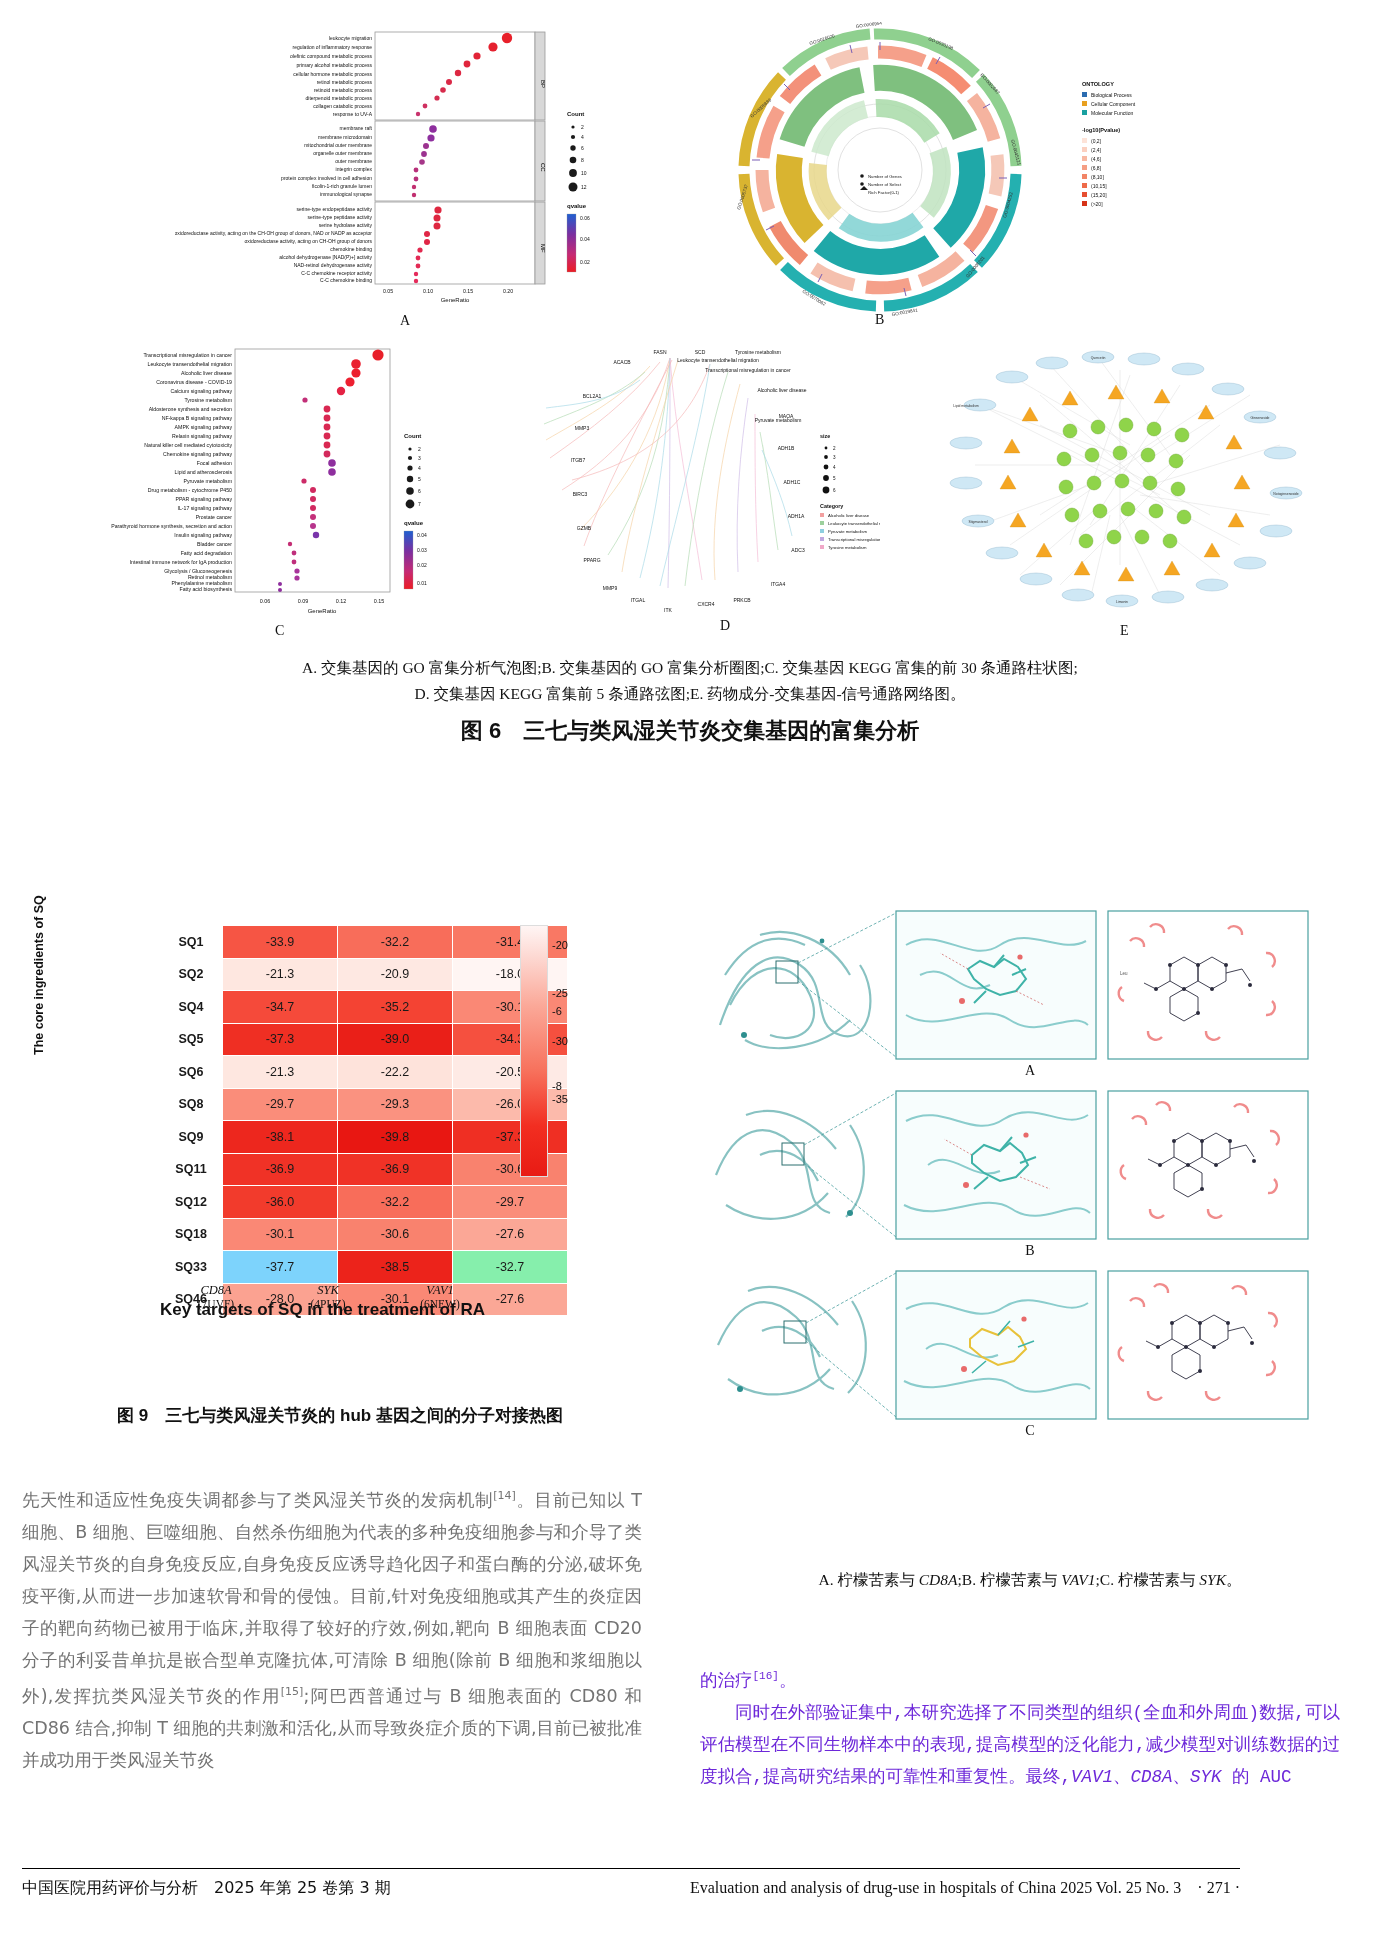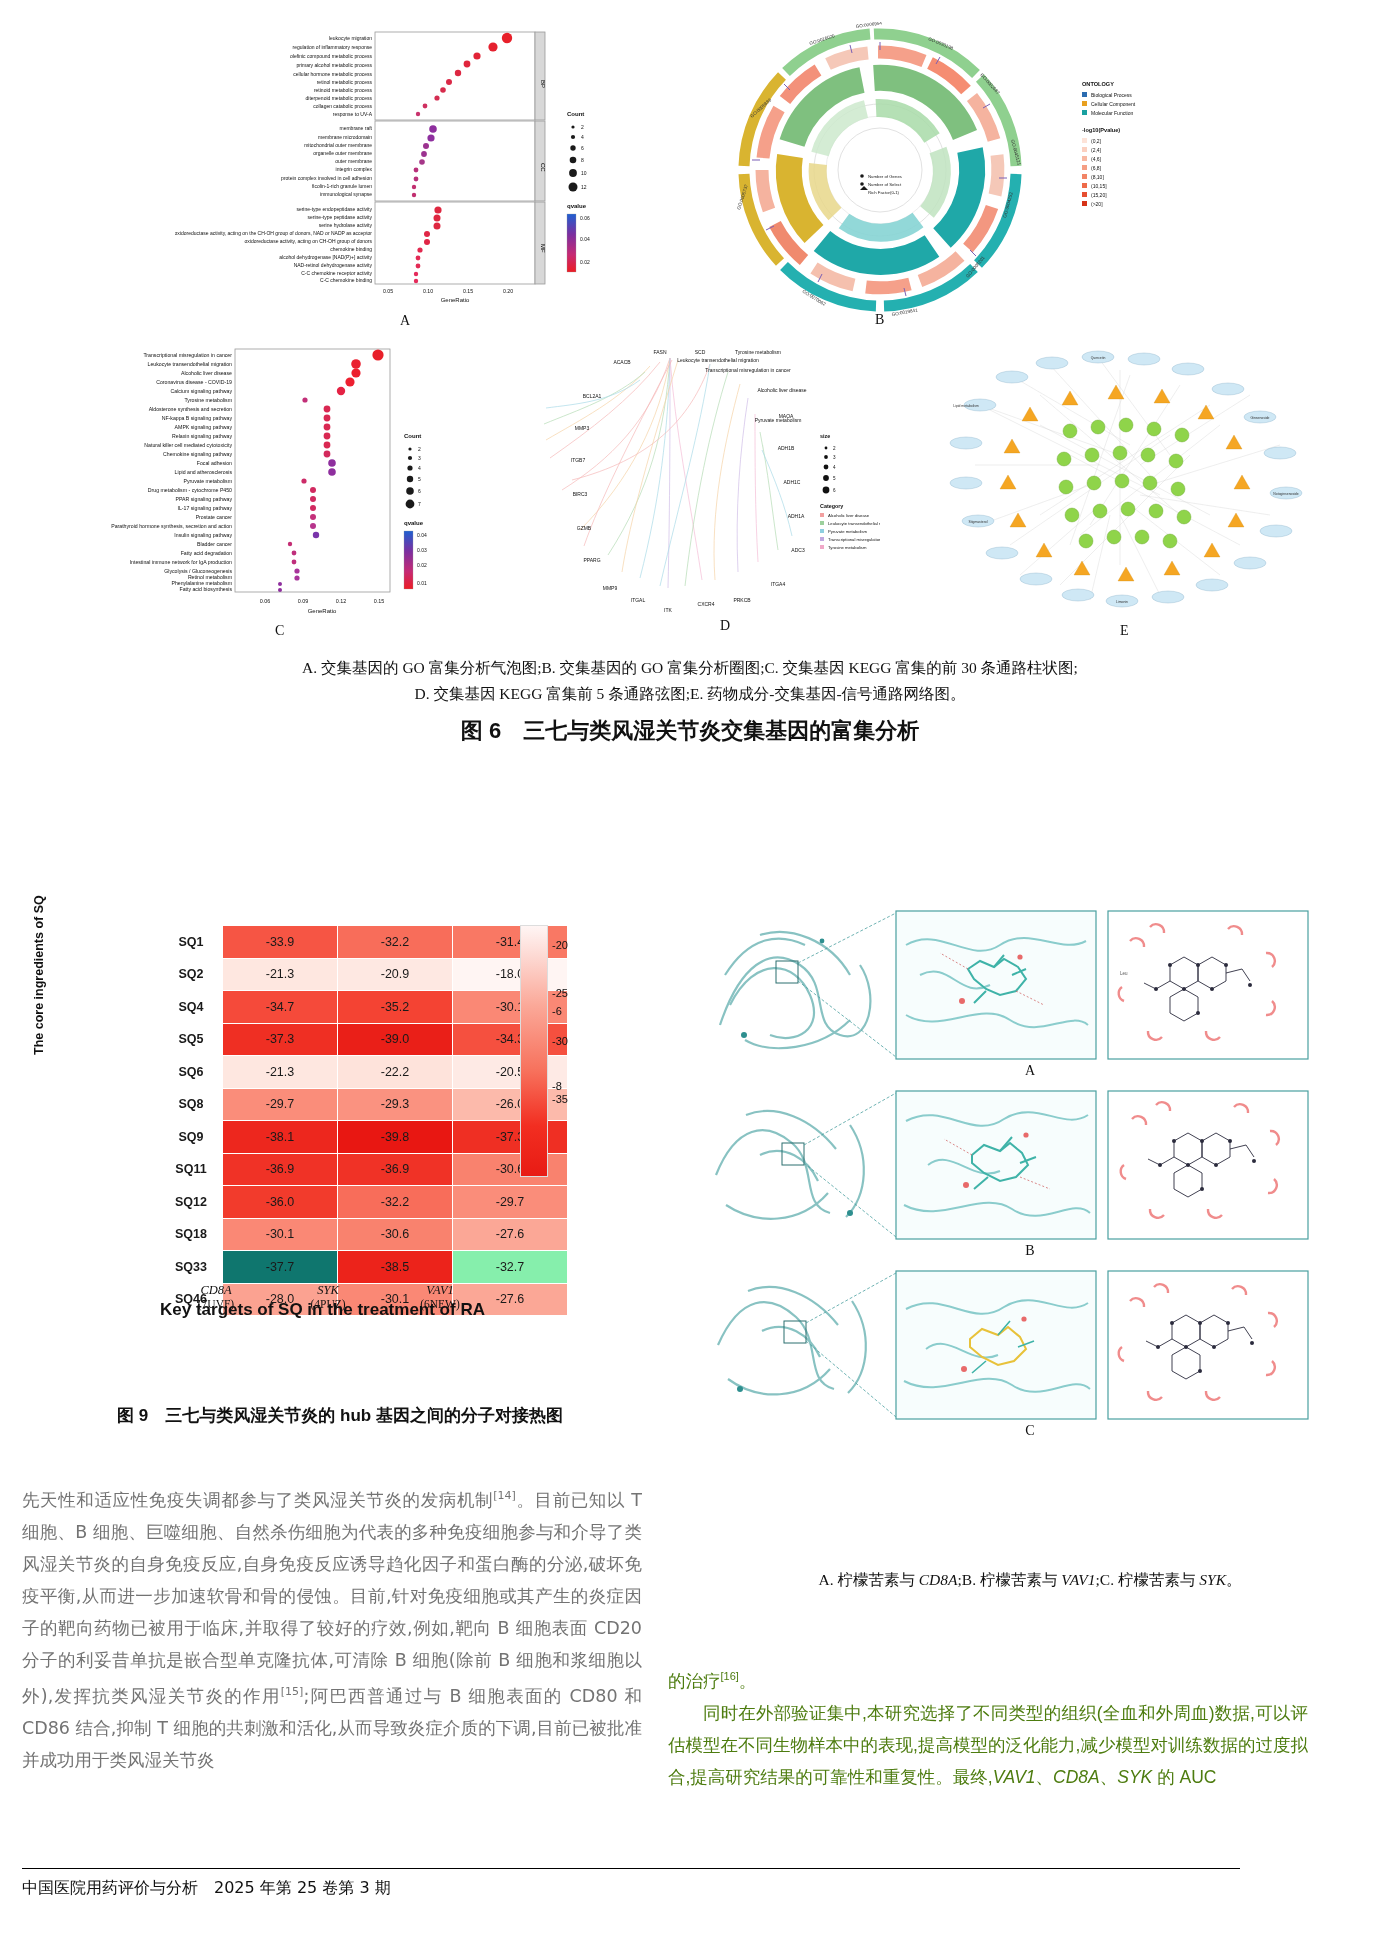--- a/index.html
+++ b/index.html
@@ -72,23 +72,23 @@
   .dock-row{position:absolute;left:0;width:660px;height:160px;}
   .dock-letter{position:absolute;width:660px;text-align:center;font-family:"Liberation Serif",serif;font-size:14px;}
 
   
   .col-left{
     position:absolute;left:22px;top:1480px;width:620px;
     font-family:"DejaVu Sans",sans-serif;font-size:17.5px;line-height:32px;
     text-align:justify;color:#737373;
   }
   .col-right{
-    position:absolute;left:668px;top:1660px;width:640px;
-    font-family:Liberation Sans, sans-serif;font-size:17.5px;line-height:32px;
-    text-align:justify;color:#4d7c0f;
+    position:absolute;left:700px;top:1660px;width:640px;
+    font-family:Liberation Mono, monospace;font-size:17.5px;line-height:32px;
+    text-align:justify;color:#6d28d9;
   }
   .indent{text-indent:2em;}
   sup{font-size:11px;vertical-align:super;}
 
   .f8caption{position:absolute;left:700px;top:1570px;width:660px;text-align:center;
     font-size:15.5px;font-family:"Liberation Serif",serif;}
   .f8title{position:absolute;left:700px;top:1600px;width:660px;text-align:center;
     font-size:17px;font-weight:bold;font-family:"Liberation Sans",sans-serif;}
 
   .f7title{position:absolute;left:20px;top:1404px;width:640px;text-align:center;
@@ -689,21 +689,21 @@
             <td style="background: rgb(250, 141, 122);">-29.7</td>
           </tr>
           <tr>
             <td class="hm-rowlab">SQ18</td>
             <td style="background: rgb(250, 136, 117);">-30.1</td>
             <td style="background: rgb(249, 130, 110);">-30.6</td>
             <td style="background: rgb(251, 167, 150);">-27.6</td>
           </tr>
           <tr>
             <td class="hm-rowlab">SQ33</td>
-            <td style="background: #0f766e;">-37.7</td>
+            <td style="background: #7dd3fc;">-37.7</td>
             <td style="background: rgb(236, 35, 27);">-38.5</td>
             <td style="background: #86efac;">-32.7</td>
           </tr>
           <tr>
             <td class="hm-rowlab">SQ46</td>
             <td style="background: rgb(251, 162, 145);">-28.0</td>
             <td style="background: rgb(250, 136, 117);">-30.1</td>
             <td style="background: rgb(251, 167, 150);">-27.6</td>
           </tr>
         </tbody>
@@ -941,15 +941,16 @@
   </div>
 
   <div class="col-right">
     <p id="rp0" style="margin:0;">的治疗<sup>[16]</sup>。</p>
     <p id="rp1" class="indent" style="margin:0;">同时在外部验证集中,本研究选择了不同类型的组织(全血和外周血)数据,可以评估模型在不同生物样本中的表现,提高模型的泛化能力,减少模型对训练数据的过度拟合,提高研究结果的可靠性和重复性。最终,<i>VAV1</i>、<i>CD8A</i>、<i>SYK</i> 的 AUC</p>
   </div>
 
   <div class="footer">
     <div class="footer-rule"></div>
     <div class="footer-l">中国医院用药评价与分析　2025 年第 25 卷第 3 期</div>
+    <div class="footer-r">Evaluation and analysis of drug-use in hospitals of China 2025 Vol. 25 No. 3　· 271 ·</div>
   </div>
 
 </div>
 
 </body></html>

